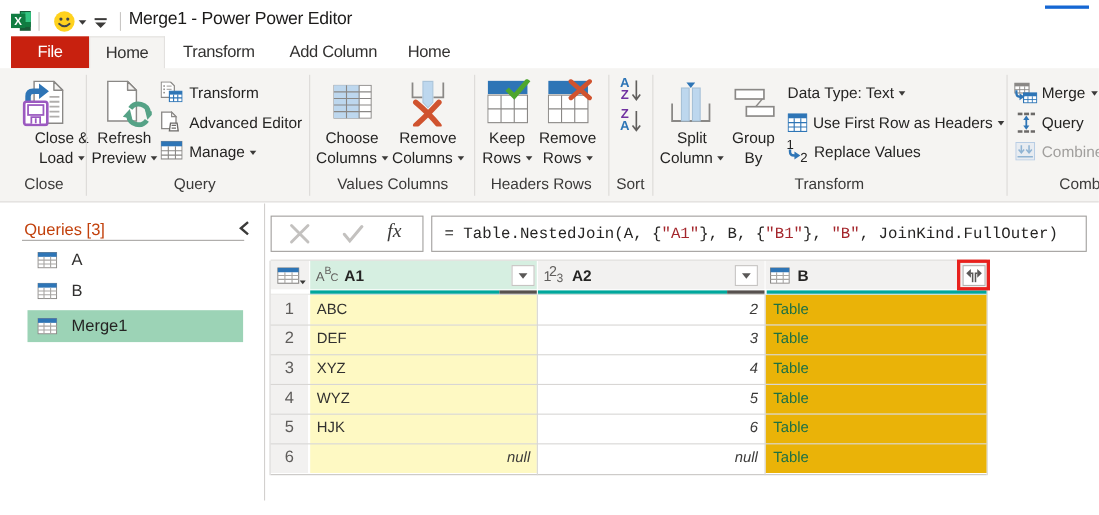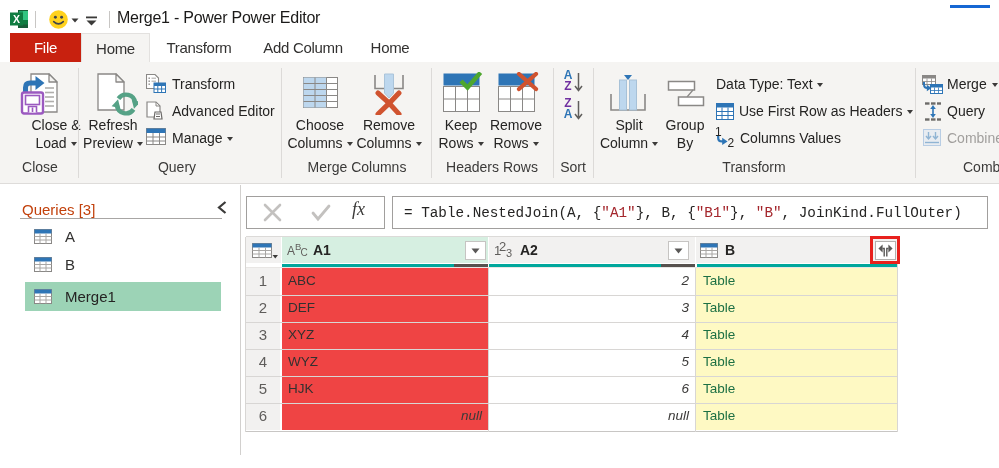--- a/index.html
+++ b/index.html
@@ -135,21 +135,21 @@
 </svg>
 <div class="bigbtn" style="left:286px;width:68px">Choose<br>Columns<span class="car"></span></div>
 
 <svg class="abs" style="left:372px;top:73px" width="34" height="42" viewBox="0 0 34 42">
   <path d="M3 2 L3 15.5 L12 15.5 M22 15.5 L31 15.5 L31 2" fill="none" stroke="#8a8886" stroke-width="1.6"></path>
   <path d="M12.5 1 L21.5 1 L21.5 20 L17 25 L12.5 20 Z" fill="#bdd7ee" stroke="#aac4da" stroke-width="1"></path>
   <path d="M6 20 Q18 30 27 41" stroke="#d0532f" stroke-width="5" fill="none" stroke-linecap="round"></path>
   <path d="M27 20 Q18 30 6 41" stroke="#d0532f" stroke-width="5" fill="none" stroke-linecap="round"></path>
 </svg>
 <div class="bigbtn" style="left:355px;width:68px">Remove<br>Columns<span class="car"></span></div>
-<div class="glabel" style="left:302px;width:110px">Merge Columns</div>
+<div class="glabel" style="left:302px;width:110px">Values Columns</div>
 <div class="vsep" style="left:431px"></div>
 
 <svg class="abs" style="left:443px;top:72px" width="40" height="42" viewBox="0 0 40 42">
   <rect x="0.5" y="1.5" width="36" height="12" fill="#2e75b6"></rect>
   <rect x="0.5" y="14.5" width="36" height="25" fill="#fff" stroke="#8a8886" stroke-width="1"></rect>
   <g stroke="#8a8886" stroke-width="1">
       <line x1="0.5" y1="27" x2="36.5" y2="27"></line>
       <line x1="12.5" y1="14.5" x2="12.5" y2="39.5"></line>
       <line x1="24.5" y1="14.5" x2="24.5" y2="39.5"></line>
     </g>
@@ -208,21 +208,21 @@
       <line x1="12" y1="4.5" x2="12" y2="16.5"></line>
     </g>
 </svg>
 <div class="smtxt" style="left:739px;top:103px">Use First Row as Headers <span class="car" style="margin-left:1px"></span></div>
 <svg class="abs" style="left:715px;top:126px" width="20" height="22" viewBox="0 0 20 22">
   <text x="0" y="9.5" font-size="12" fill="#252423" font-family="Liberation Sans">1</text>
   <text x="12.5" y="21" font-size="12" fill="#252423" font-family="Liberation Sans">2</text>
   <path d="M3.2 10 L3.2 12 Q3.2 15.4 7 15.4 L8 15.4" fill="none" stroke="#2e75b6" stroke-width="2.2"></path>
   <path d="M7.2 11.8 L12.6 15.4 L7.2 19 Z" fill="#2e75b6"></path>
 </svg>
-<div class="smtxt" style="left:740px;top:130px">Columns Values</div>
+<div class="smtxt" style="left:740px;top:130px">Replace Values</div>
 <div class="glabel" style="left:699px;width:110px">Transform</div>
 <div class="vsep" style="left:915px"></div>
 
 <svg class="abs" style="left:922px;top:75px" width="21" height="19" viewBox="0 0 21 19">
   <rect x="0.5" y="0.5" width="13" height="9" fill="#fff" stroke="#8a8886" stroke-width="1"></rect>
   <rect x="0.5" y="0.5" width="13" height="3" fill="#8a8886"></rect>
   <g stroke="#8a8886" stroke-width="0.8">
       <line x1="5" y1="3.5" x2="5" y2="9.5"></line>
       <line x1="9.5" y1="3.5" x2="9.5" y2="9.5"></line>
       <line x1="0.5" y1="6.5" x2="13.5" y2="6.5"></line>
@@ -373,23 +373,23 @@
 </svg>
 
 <div class="abs" style="left:282px;top:263.5px;width:172px;height:4.5px;background:#00a79c"></div>
 <div class="abs" style="left:454px;top:263.5px;width:34px;height:4.5px;background:#57514e"></div>
 <div class="abs" style="left:489px;top:263.5px;width:172px;height:4.5px;background:#00a79c"></div>
 <div class="abs" style="left:661px;top:263.5px;width:34px;height:4.5px;background:#57514e"></div>
 <div class="abs" style="left:697px;top:263.5px;width:200px;height:4.5px;background:#00a79c"></div>
 
 <style>
 .rnum{position:absolute;left:246px;width:34px;height:27px;background:#f2f1f0;color:#5f5d5b;font-size:15px;line-height:26px;text-align:center}
-.c1{position:absolute;left:282px;width:206px;height:27px;background:#ef4444;color:#323130;font-size:13.5px;line-height:26px;padding-left:6px}
+.c1{position:absolute;left:282px;width:206px;height:27px;background:#fef9c3;color:#323130;font-size:13.5px;line-height:26px;padding-left:6px}
 .c2{position:absolute;left:489px;width:206px;height:27px;background:#fff;color:#3b3a39;font-size:13.5px;line-height:26px;font-style:italic;text-align:right;padding-right:6px}
-.c3{position:absolute;left:696px;width:201px;height:27px;background:#fef9c3;color:#1d7044;font-size:13.5px;line-height:26px;padding-left:7px}
+.c3{position:absolute;left:696px;width:201px;height:27px;background:#eab308;color:#1d7044;font-size:13.5px;line-height:26px;padding-left:7px}
 .rline{position:absolute;left:246px;width:651px;height:1px;background:#d8d6d4}
 .vline{position:absolute;top:237px;width:1px;height:195px;background:#d8d6d4}
 </style>
 <div class="rnum" style="top:268px">1</div>
 <div class="c1" style="top:268px">ABC</div>
 <div class="c2" style="top:268px">2</div>
 <div class="c3" style="top:268px">Table</div>
 <div class="rnum" style="top:295px">2</div>
 <div class="c1" style="top:295px">DEF</div>
 <div class="c2" style="top:295px">3</div>

